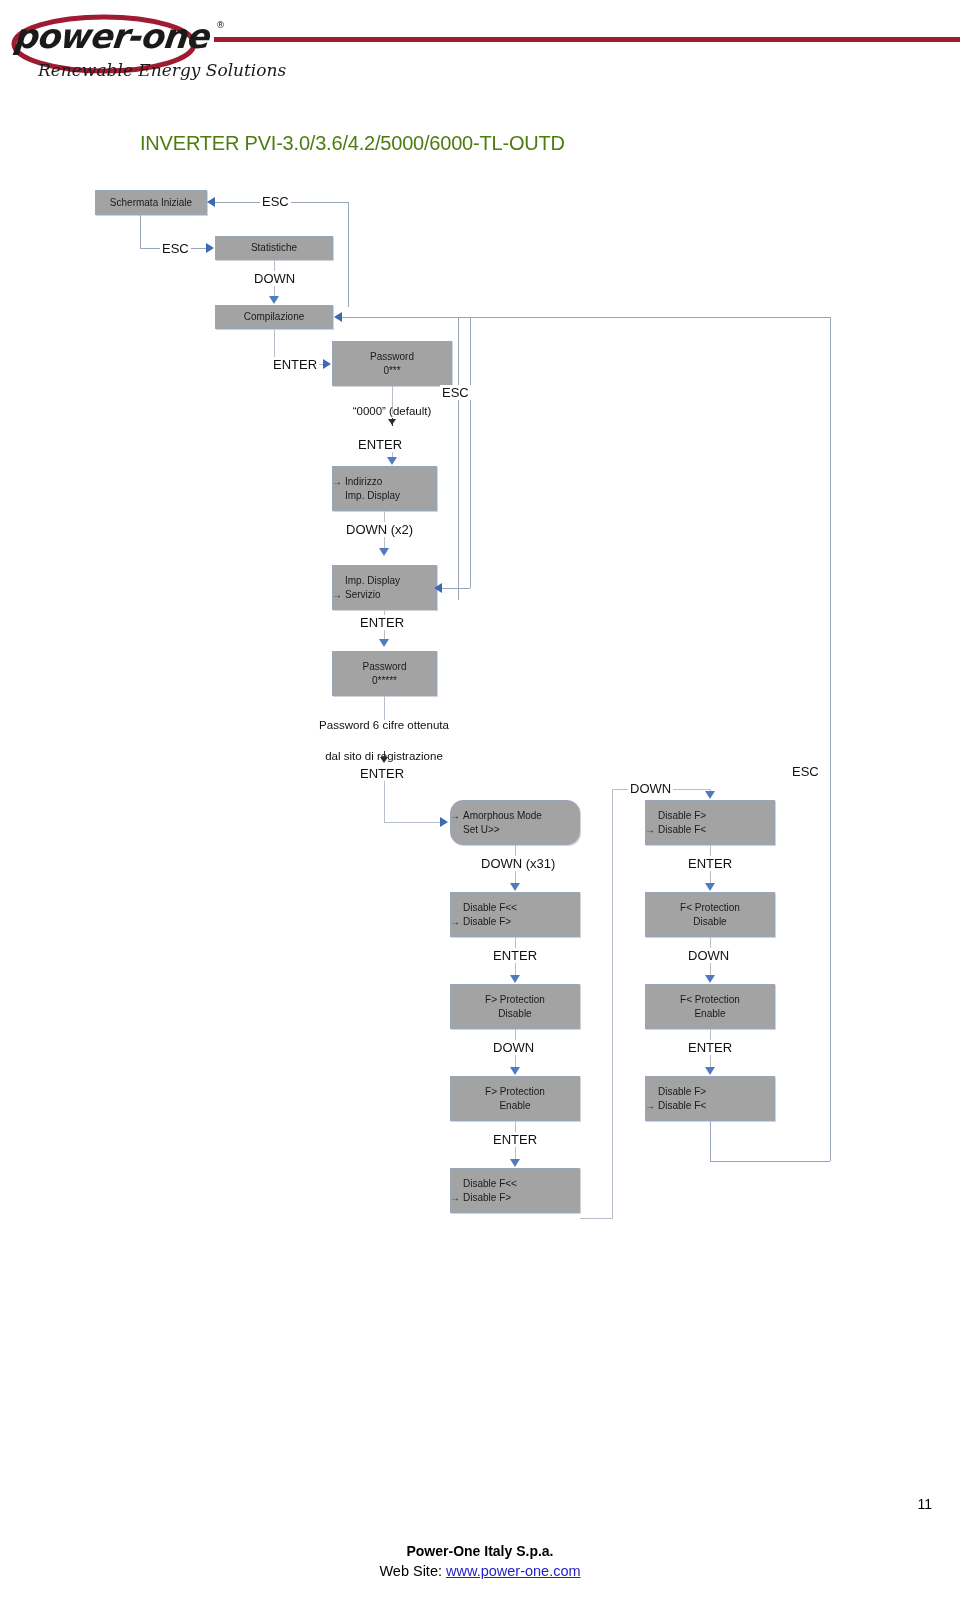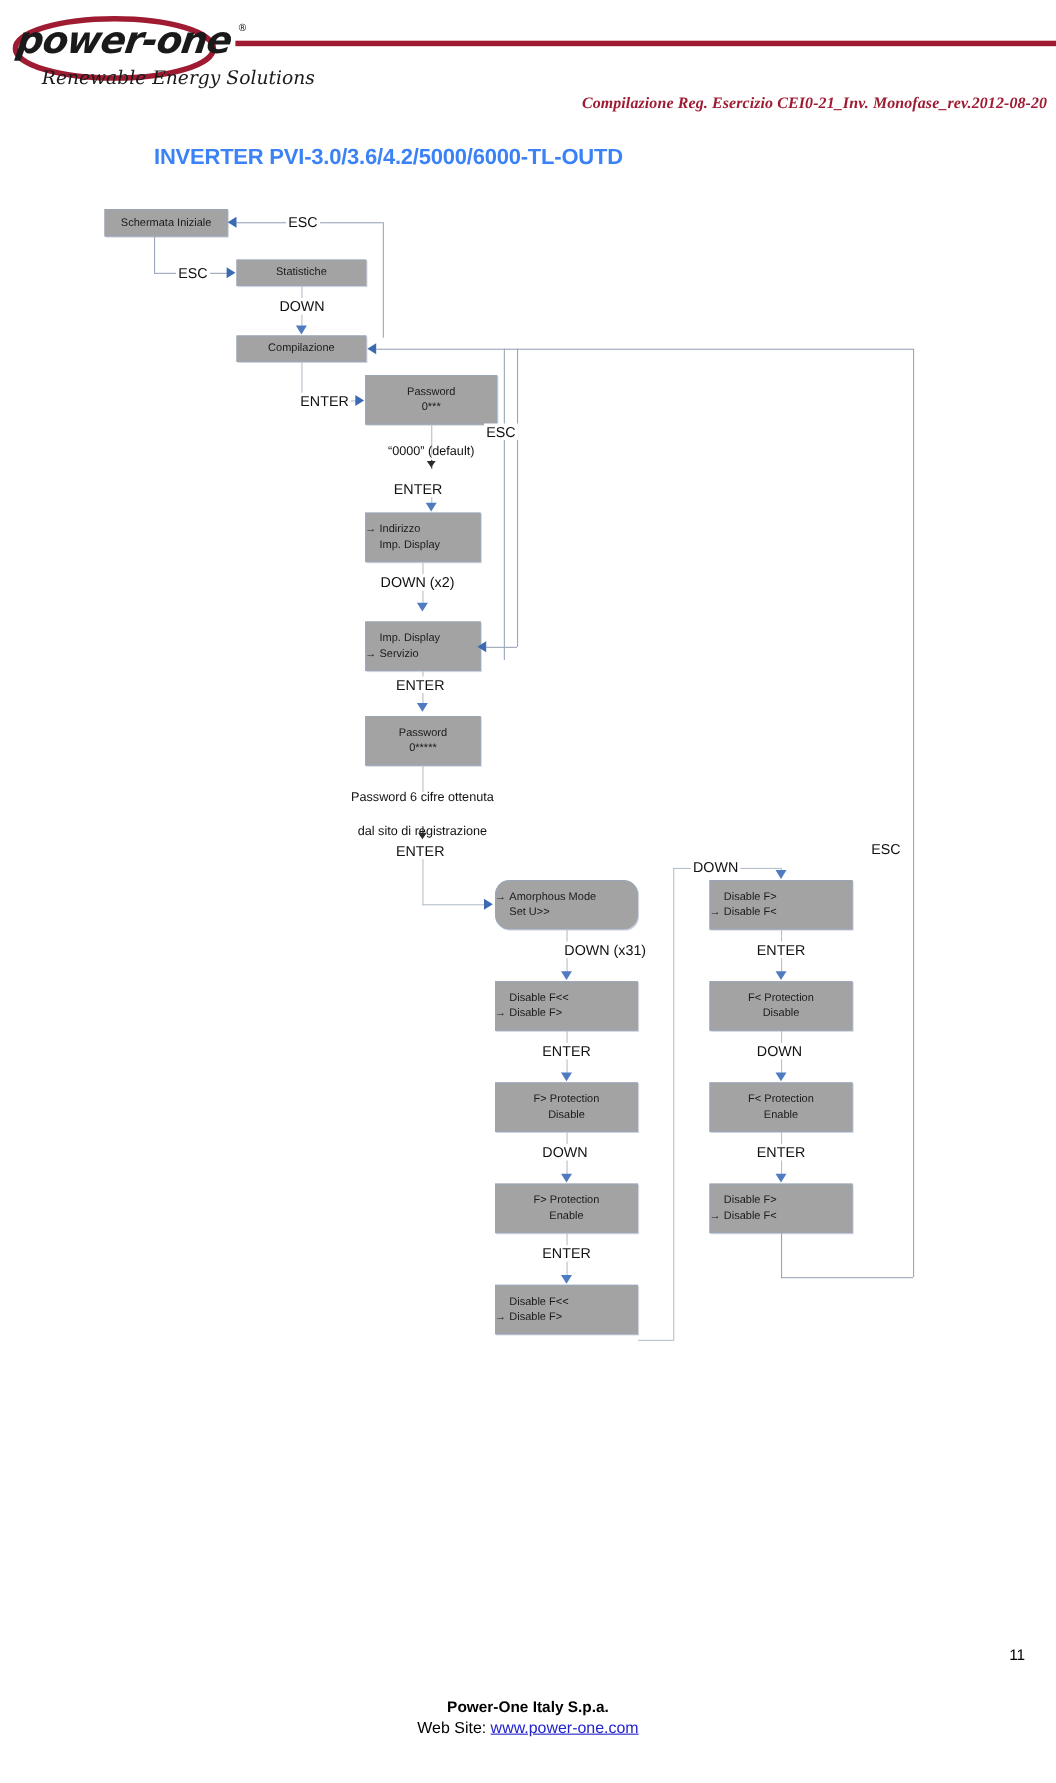--- a/index.html
+++ b/index.html
@@ -14,21 +14,21 @@
   .logo-wrap{position:absolute;left:8px;top:6px;width:290px;height:72px;}
   .logo-svg{display:block;}
   .header-rule{position:absolute;left:214px;top:37px;width:746px;height:5px;background:#9e1b32;}
   .doc-ref{
     position:absolute;left:0;top:86px;width:952px;text-align:right;
     font-family:"Liberation Serif", serif;
     font-style:italic;font-weight:bold;font-size:14.5px;color:#9e1b32;letter-spacing:.1px;
   }
   .doc-title{
     position:absolute;left:140px;top:132px;
-    font-size:20px;font-weight:bold;letter-spacing:-.2px;color:#3b82f6;
+    font-size:20px;font-weight:normal;letter-spacing:-.2px;color:#4d7c0f;
   }
 
   
   .fc{position:absolute;left:0;top:0;width:960px;height:1621px;}
   .node{
     position:absolute;box-sizing:border-box;
     background:#a3a3a3;border:1px solid #9aa6b8;
     box-shadow:1px 1px 0 rgba(120,130,150,.35);
     display:flex;flex-direction:column;justify-content:center;
     font-size:10px;color:#1a1a1a;line-height:1.35;
@@ -79,21 +79,20 @@
     <svg class="logo-svg" width="290" height="78" viewBox="0 0 290 78" xmlns="http://www.w3.org/2000/svg">
       <ellipse cx="96" cy="38" rx="90" ry="27" fill="none" stroke="#9e1b32" stroke-width="5"></ellipse>
       <g font-family="DejaVu Sans" font-weight="bold" font-style="italic" font-size="34" fill="#1a1a1a">
         <text x="12" y="42" transform="skewX(-8)" letter-spacing="-1">power-one</text>
       </g>
       <text x="208" y="22" font-family="DejaVu Sans" font-size="9" fill="#1a1a1a">®</text>
       <text x="30" y="70" font-family="DejaVu Serif" font-style="italic" font-size="17" fill="#1a1a1a">Renewable Energy Solutions</text>
     </svg>
   </div>
 
-  <div class="doc-ref">Compilazione Reg. Esercizio CEI0-21_Inv. Monofase_rev.2012-08-20</div>
   <div class="doc-title">INVERTER PVI-3.0/3.6/4.2/5000/6000-TL-OUTD</div>
 
   <div class="fc">
 
     <div class="node center" style="left:95px;top:190px;width:112px;height:25px;">
       <span class="ln">Schermata Iniziale</span>
     </div>
 
     <div class="node center" style="left:215px;top:236px;width:118px;height:24px;">
       <span class="ln">Statistiche</span>
@@ -218,21 +217,21 @@
       <span style="display:block;margin-top:16px;">dal sito di registrazione</span>
     </div>
     <div class="ln-v" style="left:384px;top:751px;height:8px;background:#2b2b2b;"></div>
     <div class="arw downdark" style="left:380px;top:757px;border-top-width:6px;border-left-width:4px;border-right-width:4px;"></div>
     <div class="edgelabel" style="left:358px;top:766px;">ENTER</div>
     <div class="ln-v gray" style="left:384px;top:781px;height:42px;"></div>
     <div class="ln-h gray" style="left:384px;top:822px;width:57px;"></div>
     <div class="arw right" style="left:440px;top:817px;"></div>
 
     <div class="ln-v gray" style="left:515px;top:845px;height:39px;"></div>
-    <div class="edgelabel" style="left:479px;top:856px;margin-left:32px;">DOWN (x31)</div>
+    <div class="edgelabel" style="left:479px;top:856px;">DOWN (x31)</div>
     <div class="arw down" style="left:510px;top:883px;"></div>
 
     <div class="ln-v gray" style="left:515px;top:937px;height:39px;"></div>
     <div class="edgelabel" style="left:491px;top:948px;">ENTER</div>
     <div class="arw down" style="left:510px;top:975px;"></div>
 
     <div class="ln-v gray" style="left:515px;top:1029px;height:39px;"></div>
     <div class="edgelabel" style="left:491px;top:1040px;">DOWN</div>
     <div class="arw down" style="left:510px;top:1067px;"></div>
 

